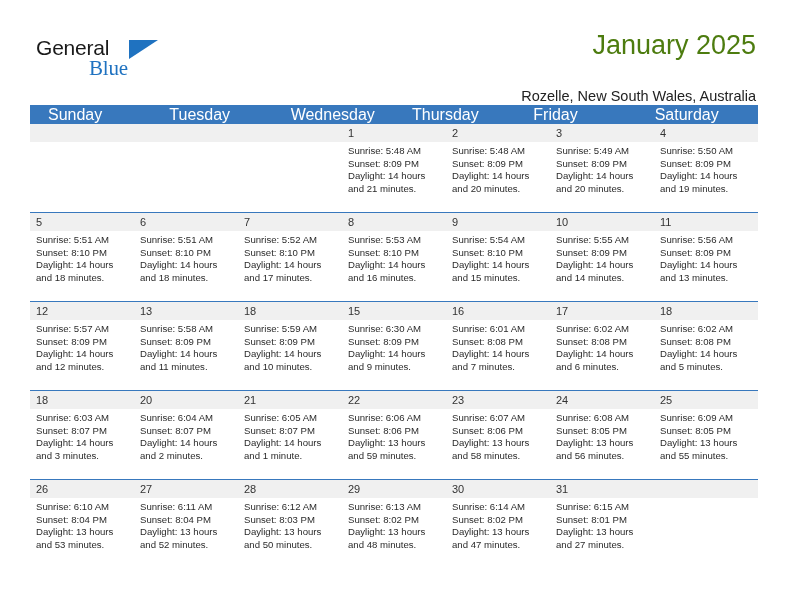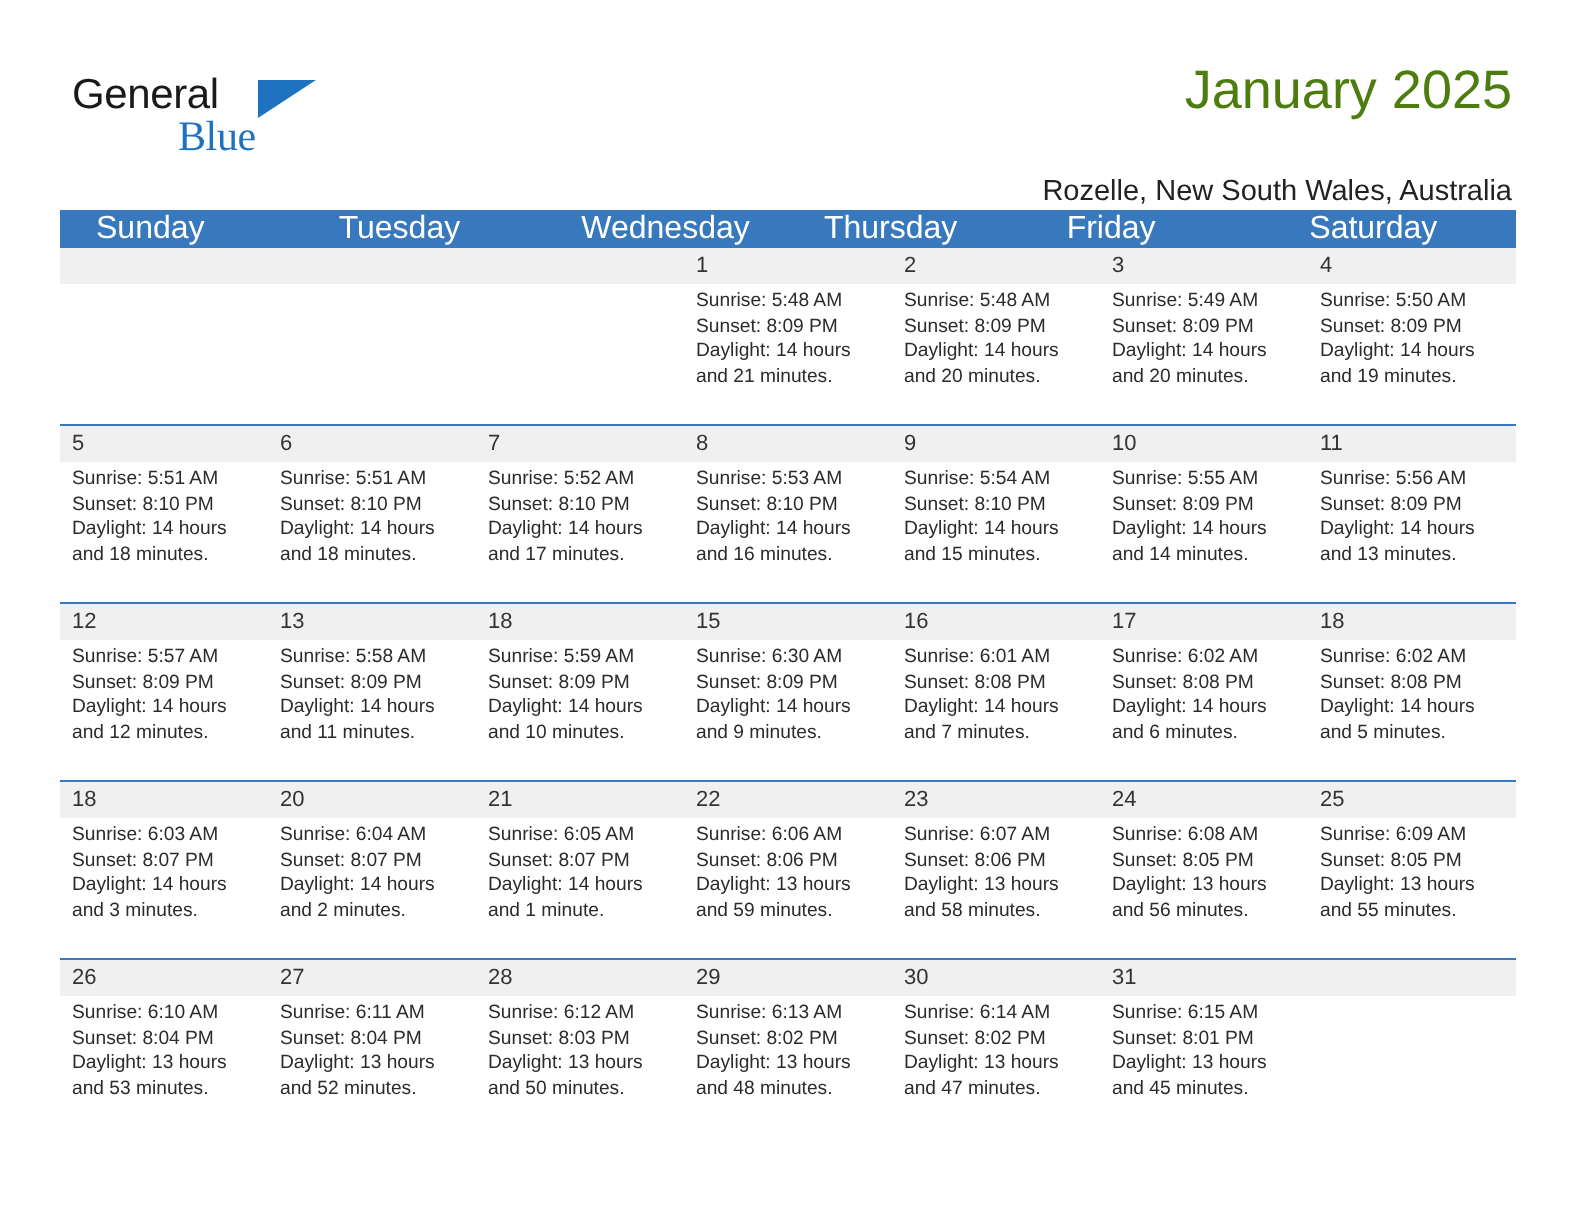--- a/index.html
+++ b/index.html
@@ -478,21 +478,21 @@
                 <div>Daylight: 13 hours</div>
                 <div>and 47 minutes.</div>
               </div>
             </div>
             <div class="day">
               <div class="day-num-strip">31</div>
               <div class="day-body">
                 <div>Sunrise: 6:15 AM</div>
                 <div>Sunset: 8:01 PM</div>
                 <div>Daylight: 13 hours</div>
-                <div>and 45 minutes.</div>
+                <div>and 27 minutes.</div>
               </div>
             </div>
             <div class="day empty">
               <div class="day-num-strip"></div>
             </div>
           </div>
         </div>
       </div>
   </div>
 

